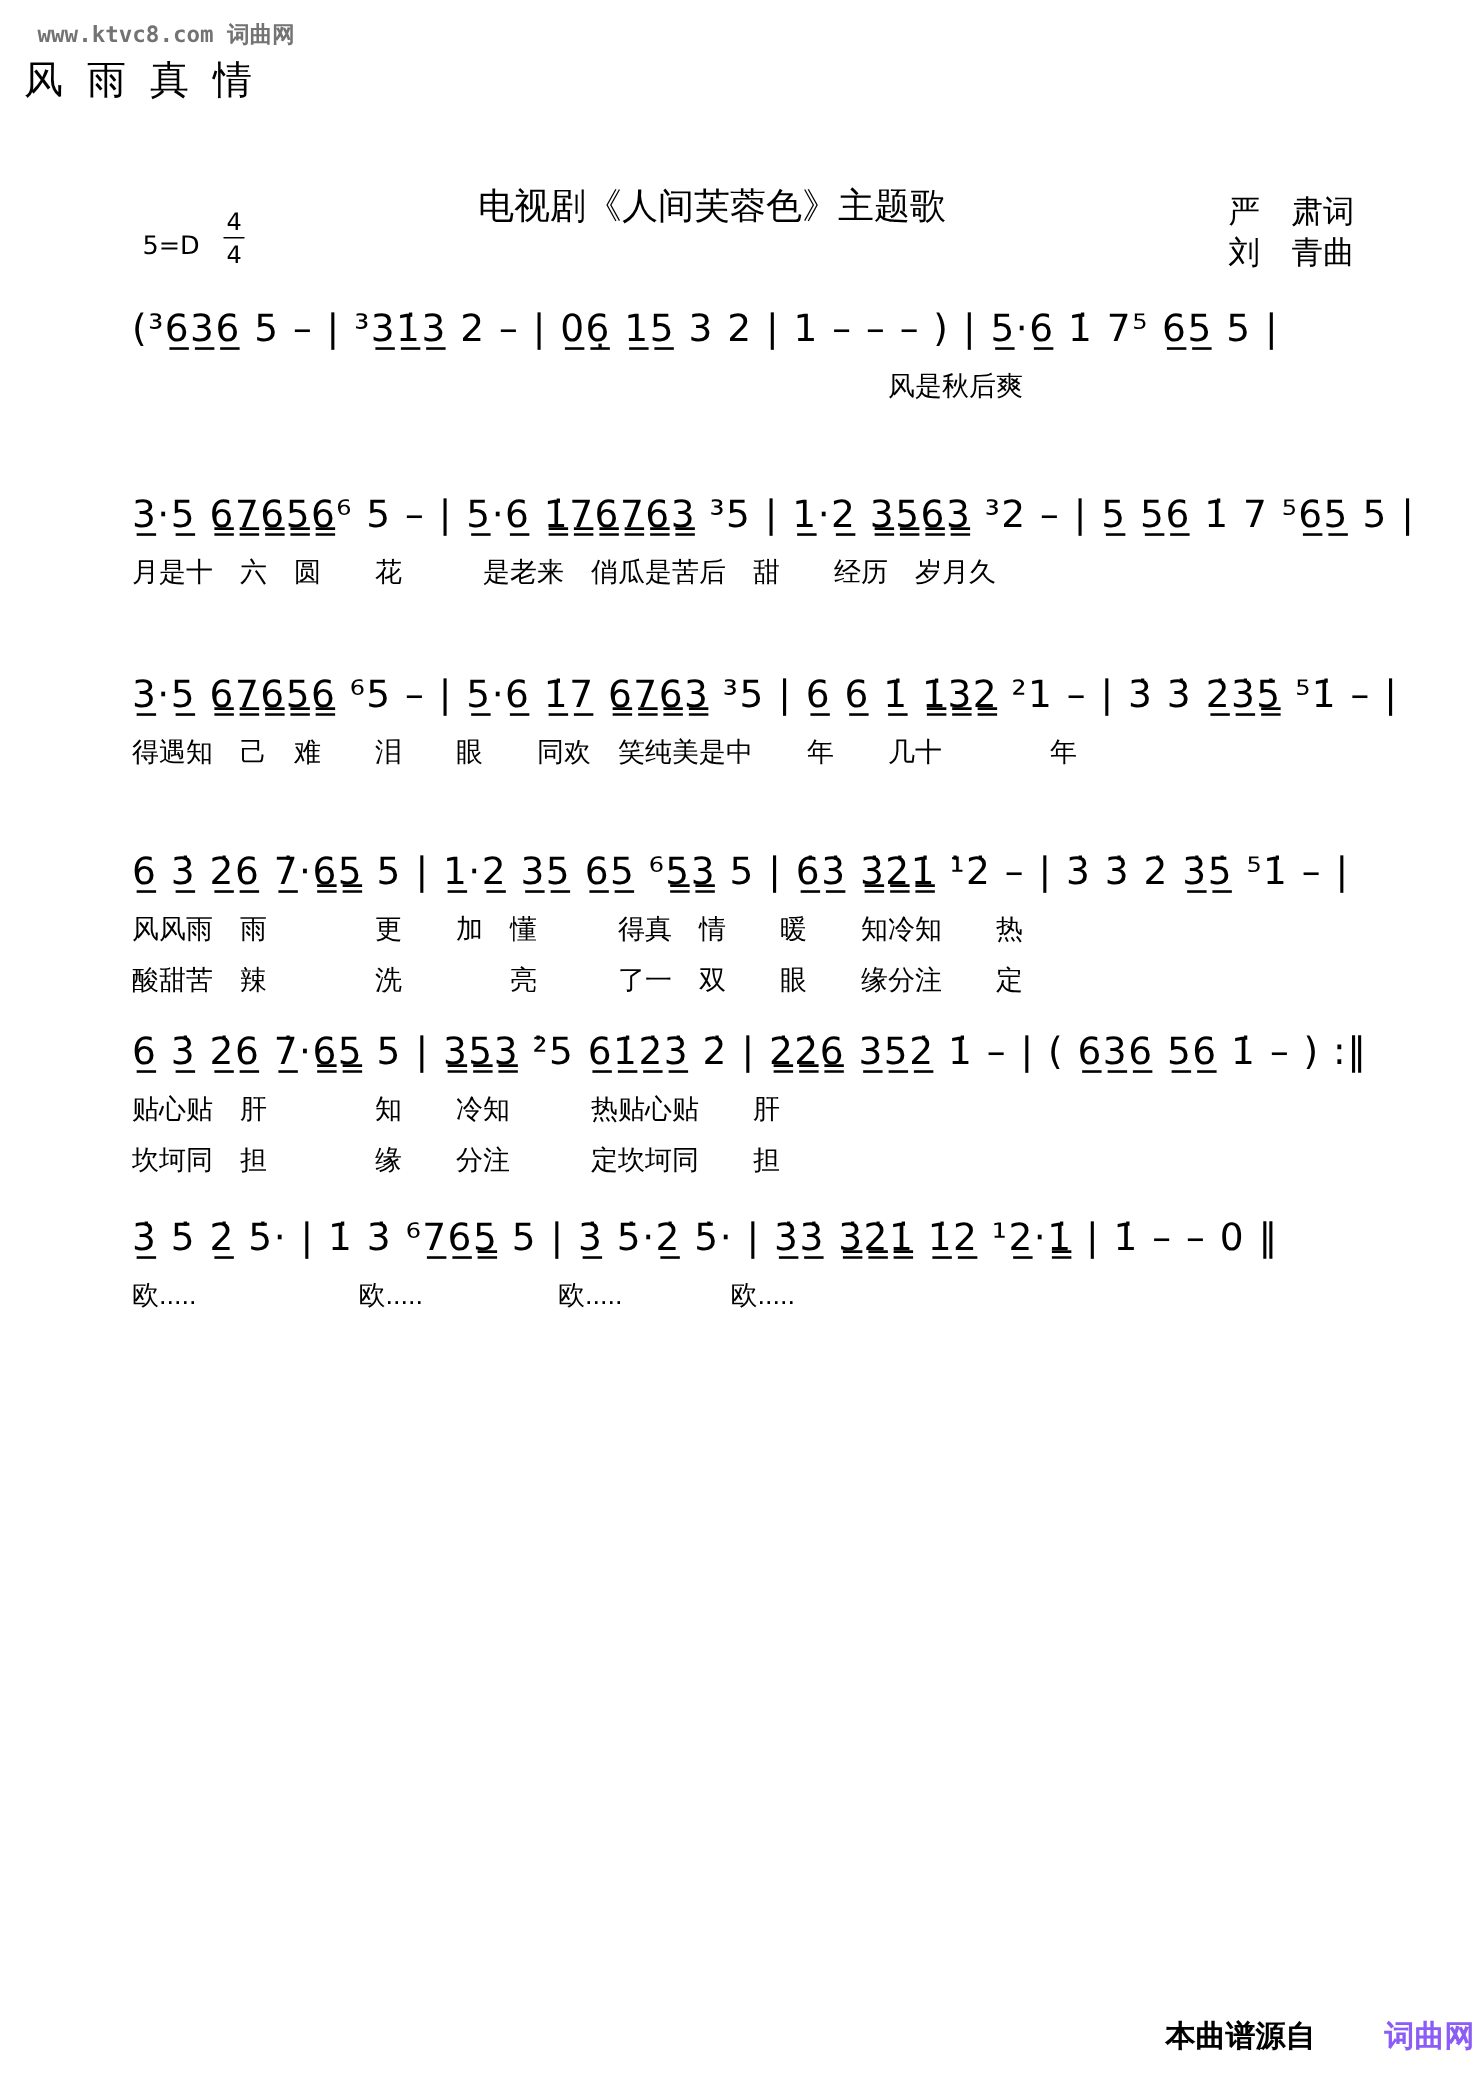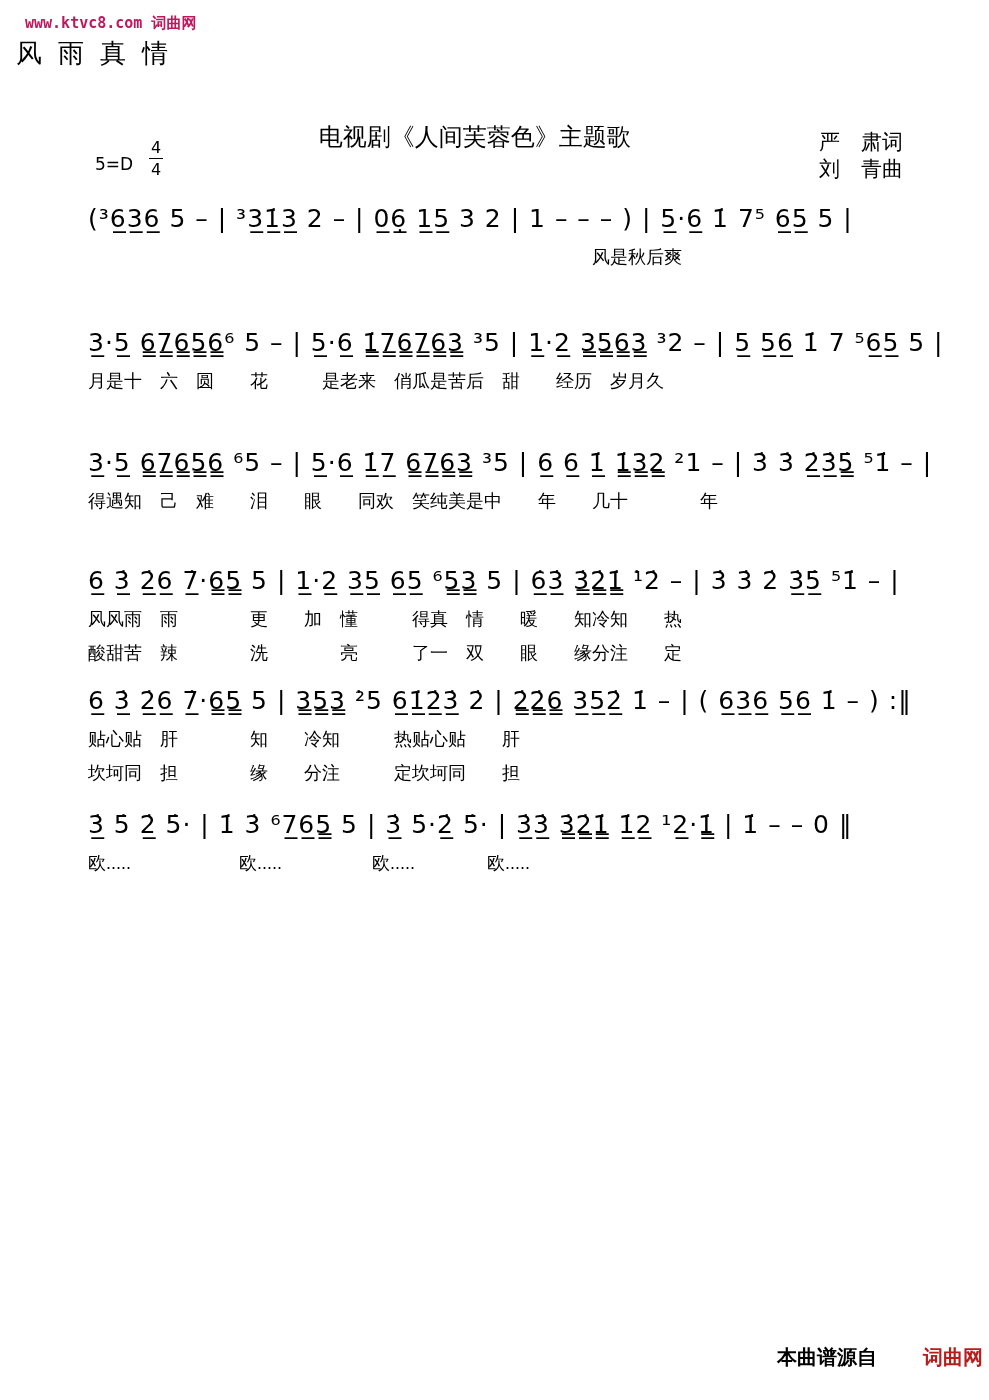--- a/index.html
+++ b/index.html
@@ -59,21 +59,21 @@
     position: absolute; right: 6px; bottom: 6px;
     font-size: 20px; font-weight: bold; white-space: pre;
   }
   .footer .prefix { margin-right: 46px; }
 </style>
 </head>
 <body style="background: rgb(255, 255, 255);">
 
 <div class="page">
 
-  <div class="watermark" style="color: #be185d;">www.ktvc8.com 词曲网</div>
+  <div class="watermark" style="color: #737373;">www.ktvc8.com 词曲网</div>
 
   <h1 class="title">风雨真情</h1>
 
   <div class="subtitle">电视剧《人间芙蓉色》主题歌</div>
 
   <div class="credits">
     <div>严　肃词</div>
     <div>刘　青曲</div>
   </div>
 
@@ -109,16 +109,16 @@
         <div class="lyrics">贴心贴　肝　　　　知　　冷知　　　热贴心贴　　肝</div>
         <div class="lyrics">坎坷同　担　　　　缘　　分注　　　定坎坷同　　担</div>
       </div>
       <div class="system sys-6">
         <div class="notes">3̲̇ 5̇ 2̲̇ 5̇· | 1̇ 3̇ ⁶7̲6̲5̳ 5 | 3̲̇ 5̇·2̲̇ 5̇· | 3̲̇3̲̇ 3̳̇2̳̇1̳̇ 1̲̇2̲ ¹2̲·1̳̇ | 1̇ – – 0 ‖</div>
         <div class="lyrics">欧.....　　　　　　欧.....　　　　　欧.....　　　　欧.....</div>
       </div>
     </div>
 
   <div class="footer">
-    <span class="prefix">本曲谱源自</span><span class="site" style="color: #b91c1c;">词曲网</span>
+    <span class="prefix">本曲谱源自</span><span class="site" style="color: #8b5cf6;">词曲网</span>
   </div>
 
 </div>
 
 </body></html>

